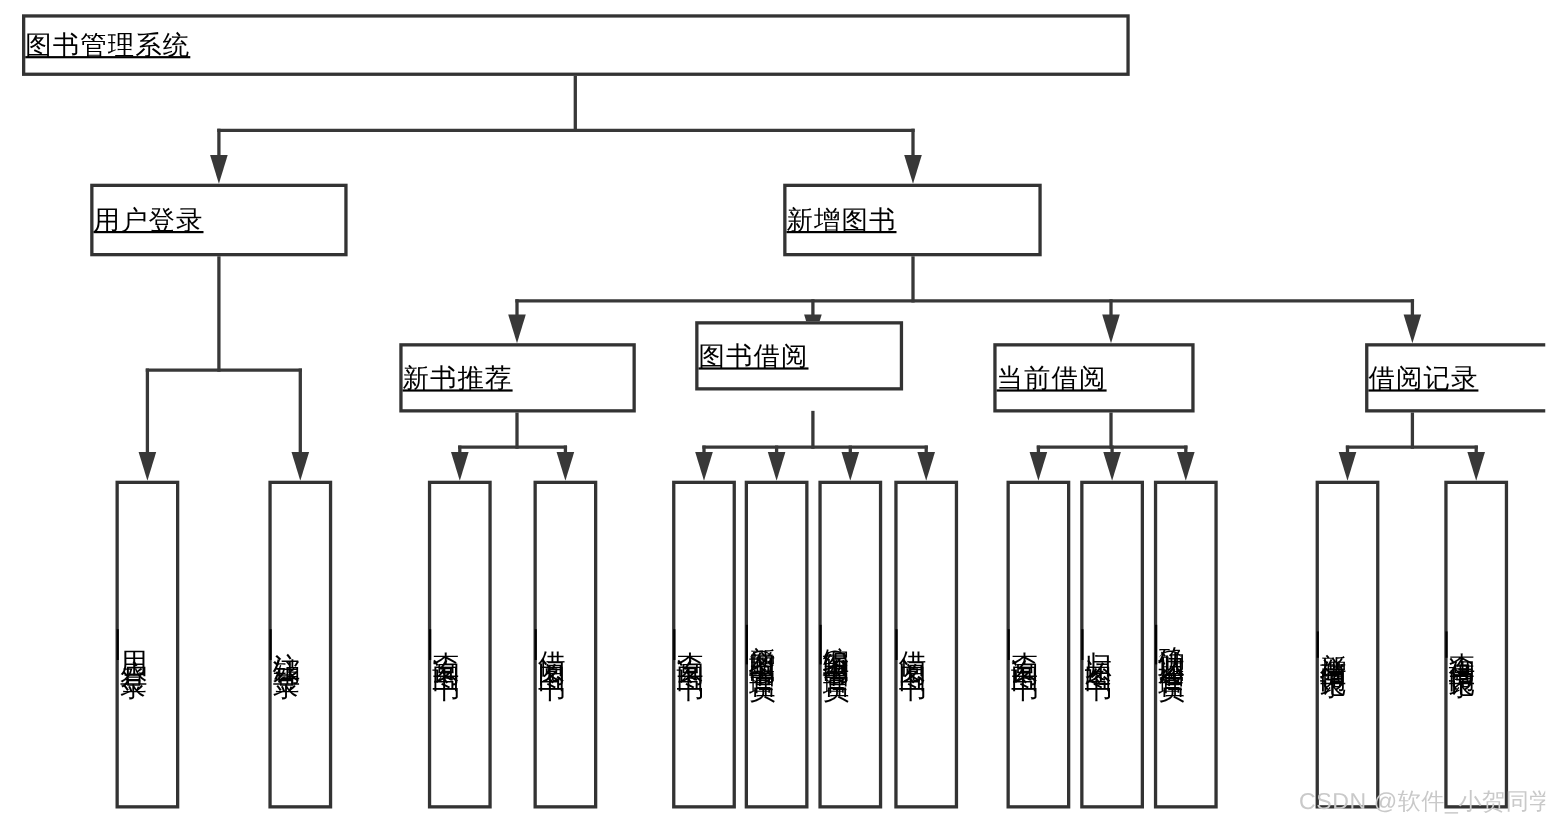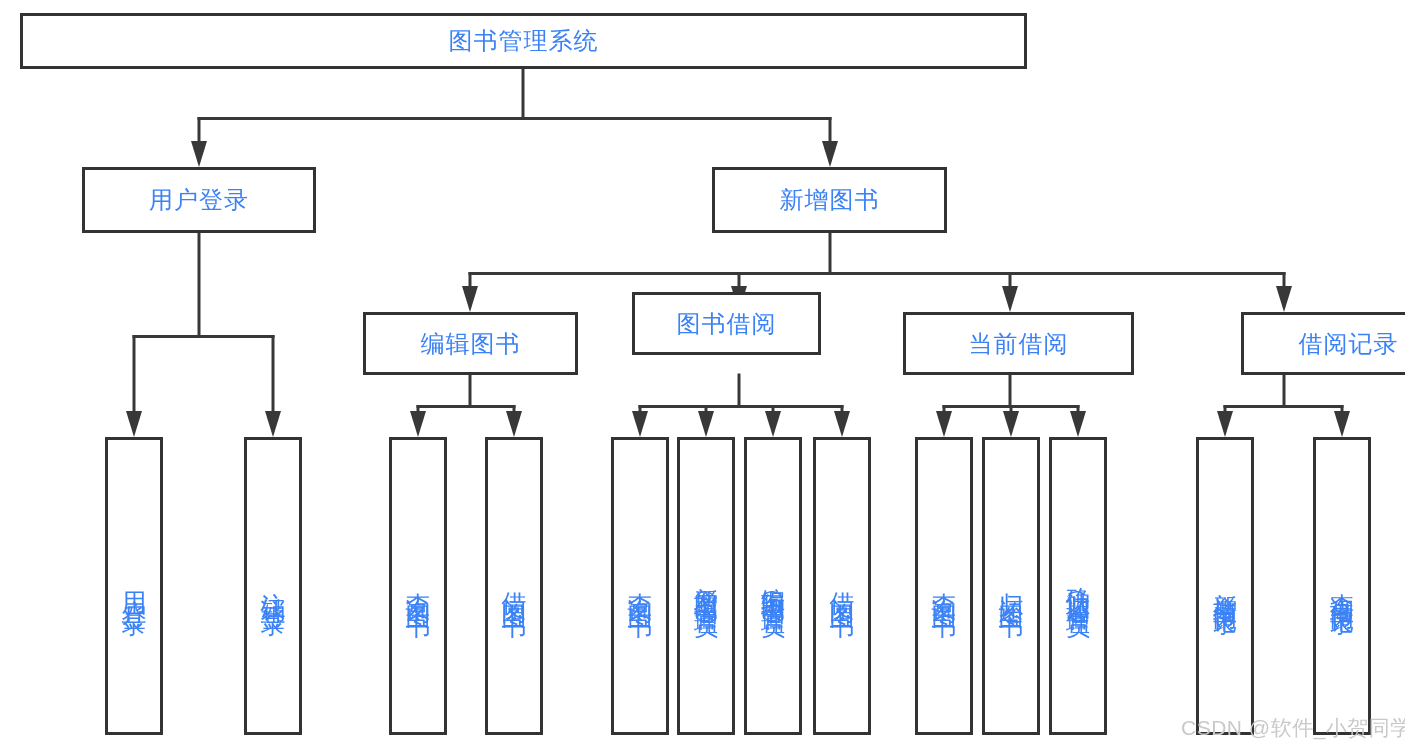--- a/index.html
+++ b/index.html
@@ -22,22 +22,22 @@
     width: 1405px;
     height: 747px;
   }
   .node {
     position: absolute;
     box-sizing: border-box;
     border: 3px solid #333333;
     background: #ffffff;
     display: flex;
     align-items: center;
-    justify-content: center;
-    color: #3b82f6;
+    color: #000000;
+    text-decoration: underline;
   }
   .node.h-label {
     font-size: 24px;
     letter-spacing: 1px;
     text-align: center;
   }
   .node.leaf {
     width: 58px;
     height: 298px;
     top: 437px;
@@ -144,26 +144,26 @@
   </div>
 
   <div class="node h-label" style="left:82px; top:167px; width:234px; height:66px;">
     <span>用户登录</span>
   </div>
   <div class="node h-label" style="left:712px; top:167px; width:235px; height:66px;">
     <span>新增图书</span>
   </div>
 
   <div class="node h-label" style="left:363px; top:312px; width:215px; height:63px;">
-    <span>编辑图书</span>
+    <span>新书推荐</span>
   </div>
   <div class="node h-label" style="left:632px; top:292px; width:189px; height:63px;">
     <span>图书借阅</span>
   </div>
-  <div class="node h-label" style="left:903px; top:312px; width:231px; height:63px;">
+  <div class="node h-label" style="left:903px; top:312px; width:183px; height:63px;">
     <span>当前借阅</span>
   </div>
   <div class="node h-label" style="left:1241px; top:312px; width:215px; height:63px;">
     <span>借阅记录</span>
   </div>
 
   <div class="node leaf" style="left:105px;">
     <span class="v-text">用户登录</span>
   </div>
   <div class="node leaf" style="left:244px;">

